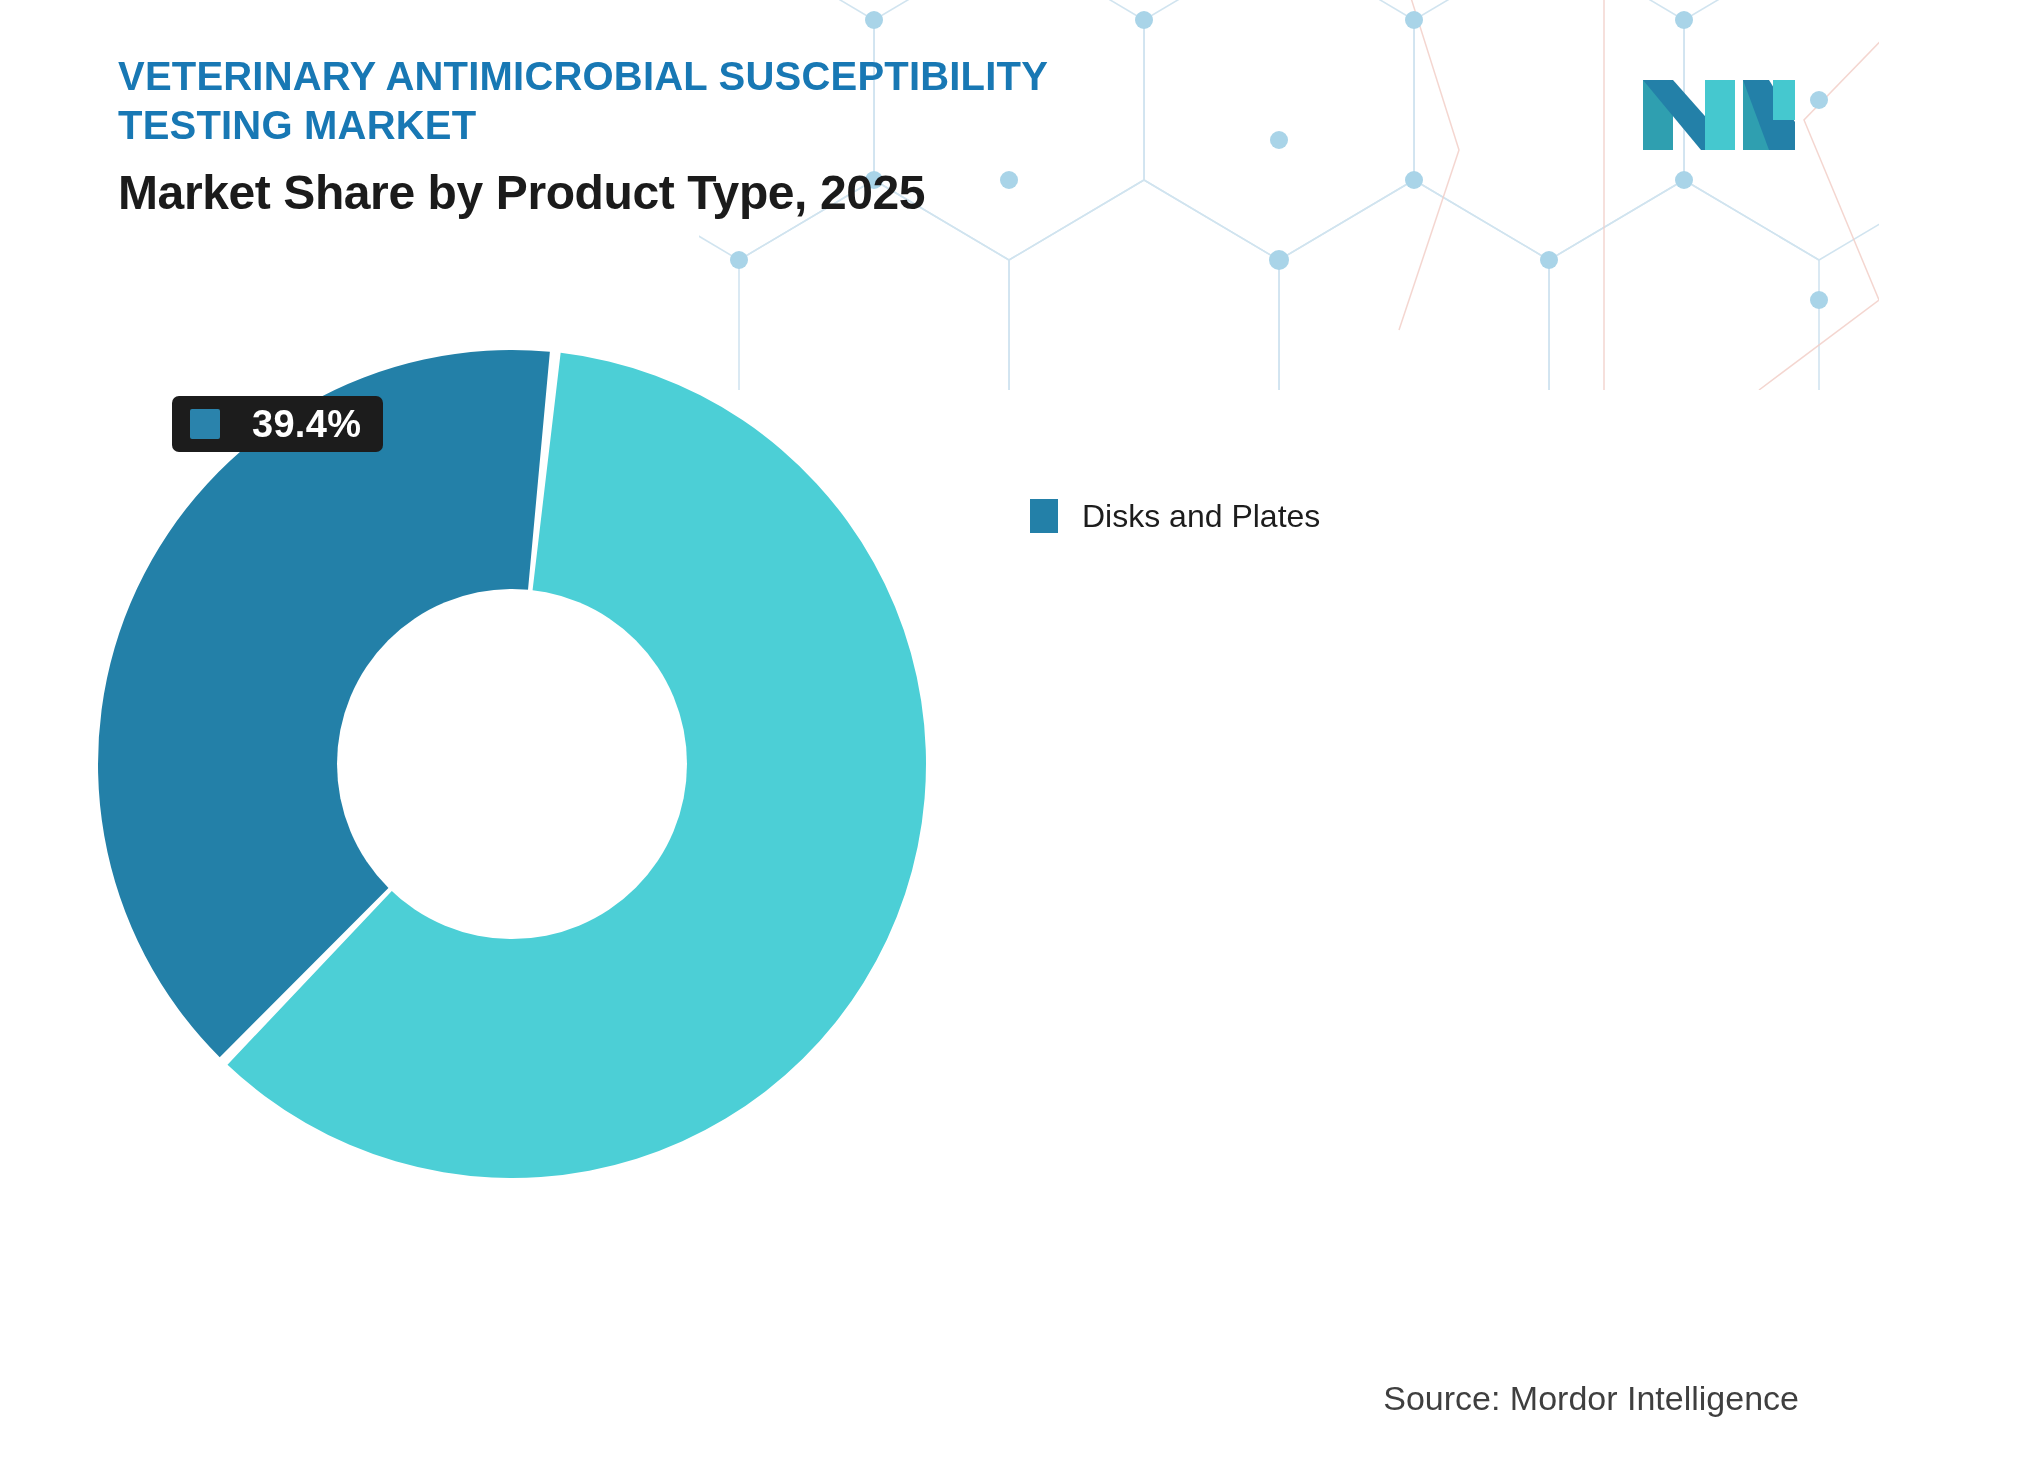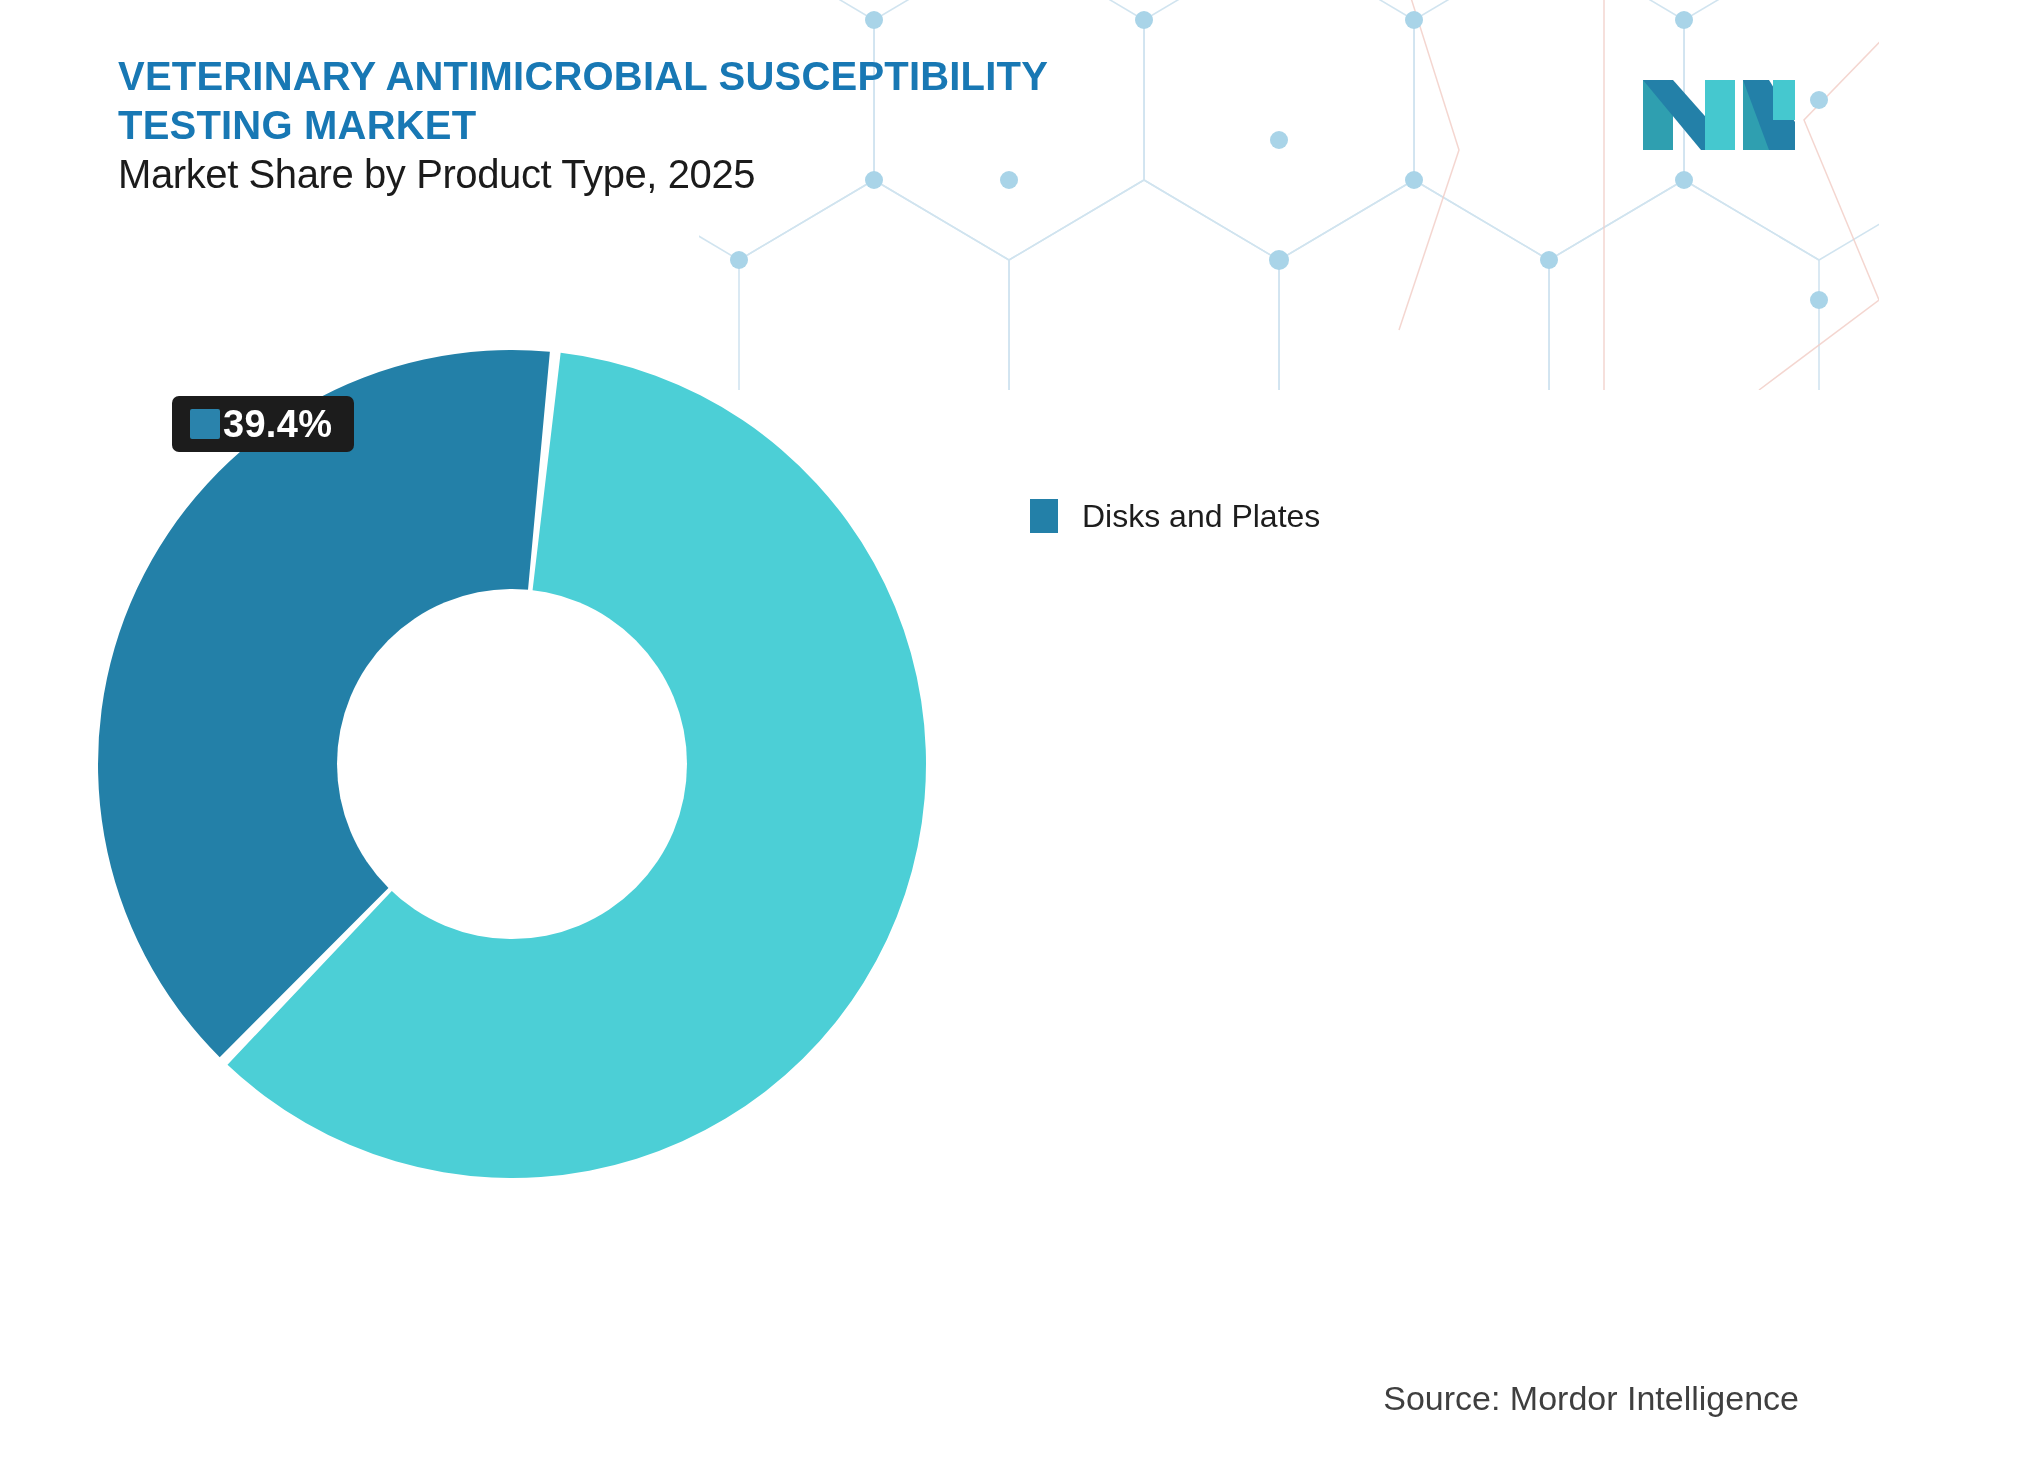--- a/index.html
+++ b/index.html
@@ -35,22 +35,23 @@
   #title {
     font-size:40px;
     font-weight:700;
     letter-spacing:0.2px;
     line-height:1.22;
     color:#1878b4;
     text-transform:uppercase;
     max-width:1030px;
   }
   #subtitle {
-    font-size:40px;
-    font-weight:400;
+    margin-top:14px;
+    font-size:48px;
+    font-weight:700;
     color:#1b1b1b;
     line-height:1.2;
     letter-spacing:-0.4px;
   }
 
   
   #logo {
     position:absolute;
     right:80px; top:62px;
     width:160px; height:88px;
@@ -64,21 +65,21 @@
   }
   #donut-svg { display:block; width:870px; height:870px; }
 
   
   #value-badge {
     position:absolute;
     left:172px; top:396px;
     height:56px;
     display:flex;
     align-items:center;
-    gap:3px;
+    gap:32px;
     padding:0 22px 0 18px;
     background:#1c1c1c;
     border-radius:7px;
   }
   #value-badge .swatch {
     width:30px; height:30px;
     border-radius:2px;
     background:#2a83ac;
     flex:0 0 auto;
   }

